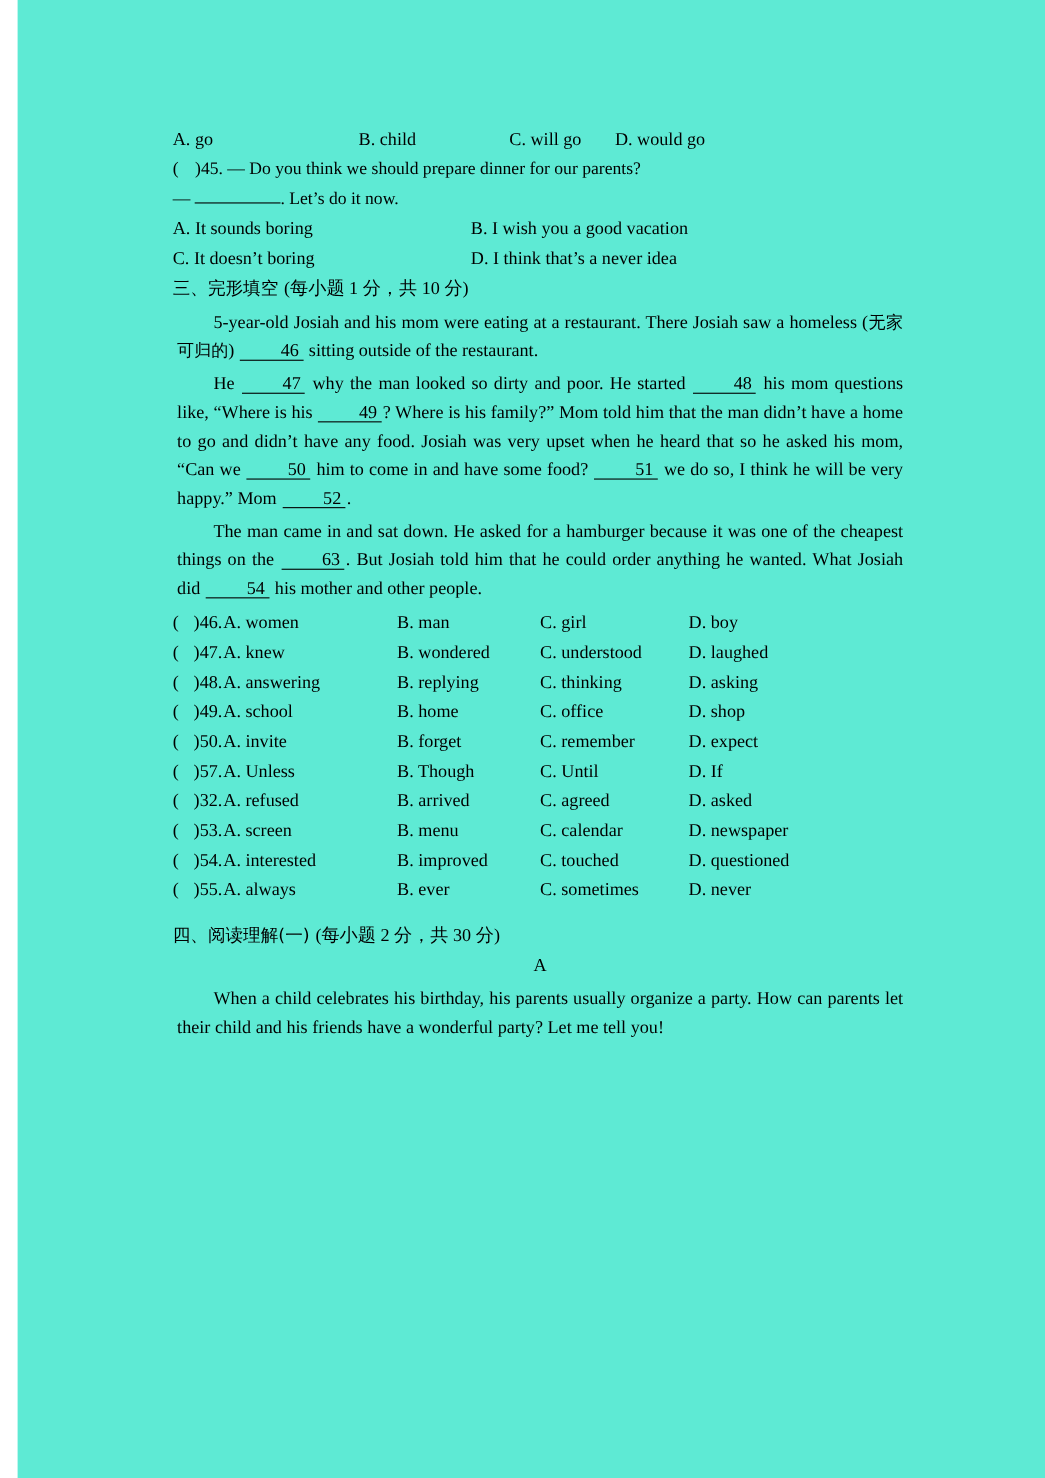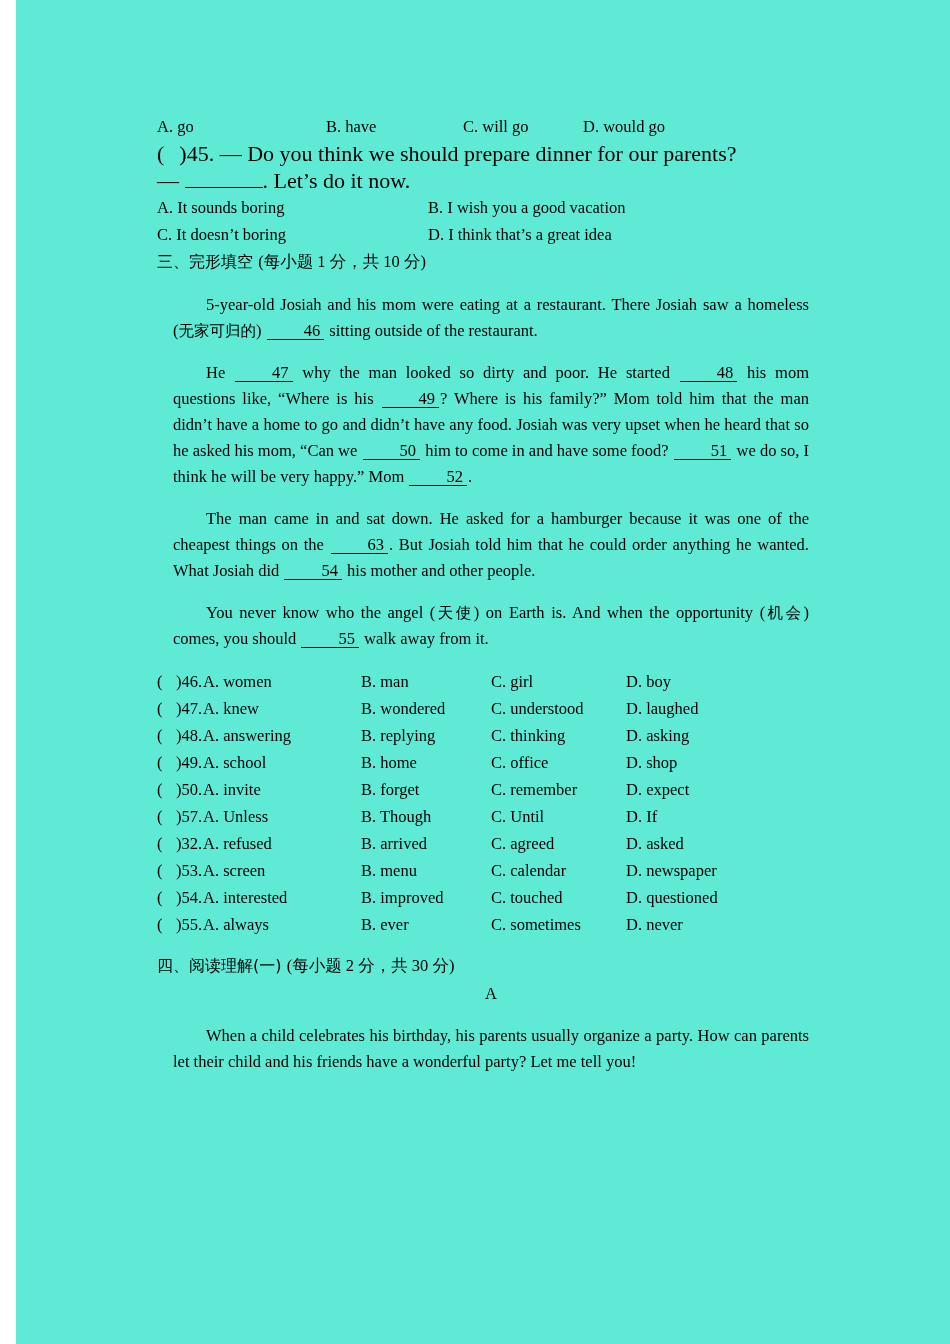--- a/index.html
+++ b/index.html
@@ -27,39 +27,39 @@
     left: 141px;
     top: 113px;
     width: 668px;
   }
   .para {
     font-size: 16.5px;
     line-height: 26px;
     text-align: justify;
     text-justify: inter-word;
     text-indent: 2em;
-    margin: 16px;
+    margin: 4px;
   }
 
   
   .opt-row-44 {
     position: relative;
     height: 27px;
     font-size: 16.5px;
     line-height: 27px;
   }
   .opt-row-44 > span { position: absolute; top: 0; white-space: nowrap; }
   .o44a { left: 0px; }
   .o44b { left: 169px; }
   .o44c { left: 306px; }
-  .o44d { left: 402px; margin-left: 24px; }
+  .o44d { left: 402px; }
 
   
   .q-stem {
-    font-size: 22px;
+    font-size: 16px;
     line-height: 27px;
     white-space: nowrap;
   }
   .paren { letter-spacing: 0; }
   .paren .gap { display: inline-block; width: 15px; }
   .dash { letter-spacing: 0; }
   .blank-rule {
     display: inline-block;
     border-bottom: 1px solid #000;
     height: 13px;
@@ -129,54 +129,53 @@
   .pad-top-2 { margin-top: 14px; }
 </style>
 </head>
 <body>
 
 <div class="page">
   <div class="content">
 
     <div class="opt-row-44">
       <span class="o44a">A. go</span>
-      <span class="o44b">B. have</span>
+      <span class="o44b">B. child</span>
       <span class="o44c">C. will go</span>
       <span class="o44d">D. would go</span>
     </div>
 
     <div class="q-stem">
       <span class="paren"><span>(</span><span class="gap"></span><span>)45.</span></span>
       <span>— Do you think we should prepare dinner for our parents?</span>
     </div>
 
     <div class="q-stem">
       <span class="dash">—</span>
       <span class="blank-rule w80"></span><span>. Let’s do it now.</span>
     </div>
 
     <div class="opt-2col">
       <span class="c2-left">A. It sounds boring</span>
       <span class="c2-right">B. I wish you a good vacation</span>
     </div>
     <div class="opt-2col">
       <span class="c2-left">C. It doesn’t boring</span>
-      <span class="c2-right">D. I think that’s a great idea</span>
+      <span class="c2-right">D. I think that’s a never idea</span>
     </div>
 
     <div class="sec-head">
       <span class="cn">三、完形填空</span>
       <span class="score">(每小题 1 分，共 10 分)</span>
     </div>
 
     <div id="cloze-passage">
         <p class="para">5-year-old Josiah and his mom were eating at a restaurant. There Josiah saw a homeless (<span class="cnote">无家可归的</span>) <span class="nb">46</span> sitting outside of the restaurant.</p>
         <p class="para">He <span class="nb">47</span> why the man looked so dirty and poor. He started <span class="nb">48</span> his mom questions like, “Where is his <span class="nb">49</span>? Where is his family?” Mom told him that the man didn’t have a home to go and didn’t have any food. Josiah was very upset when he heard that so he asked his mom, “Can we <span class="nb">50</span> him to come in and have some food? <span class="nb">51</span> we do so, I think he will be very happy.” Mom <span class="nb">52</span>.</p>
         <p class="para">The man came in and sat down. He asked for a hamburger because it was one of the cheapest things on the <span class="nb">63</span>. But Josiah told him that he could order anything he wanted. What Josiah did <span class="nb">54</span> his mother and other people.</p>
-        <p class="para">You never know who the angel (<span class="cnote">天使</span>) on Earth is. And when the opportunity (<span class="cnote">机会</span>) comes, you should <span class="nb">55</span> walk away from it.</p>
       </div>
 
     <div class="cloze-list" id="cloze-list">
         <div class="cl-row">
           <span class="cl-mark">(</span>
           <span class="cl-num">)46.</span>
           <span class="cl-a">A. women</span>
           <span class="cl-b">B. man</span>
           <span class="cl-c">C. girl</span>
           <span class="cl-d">D. boy</span>

